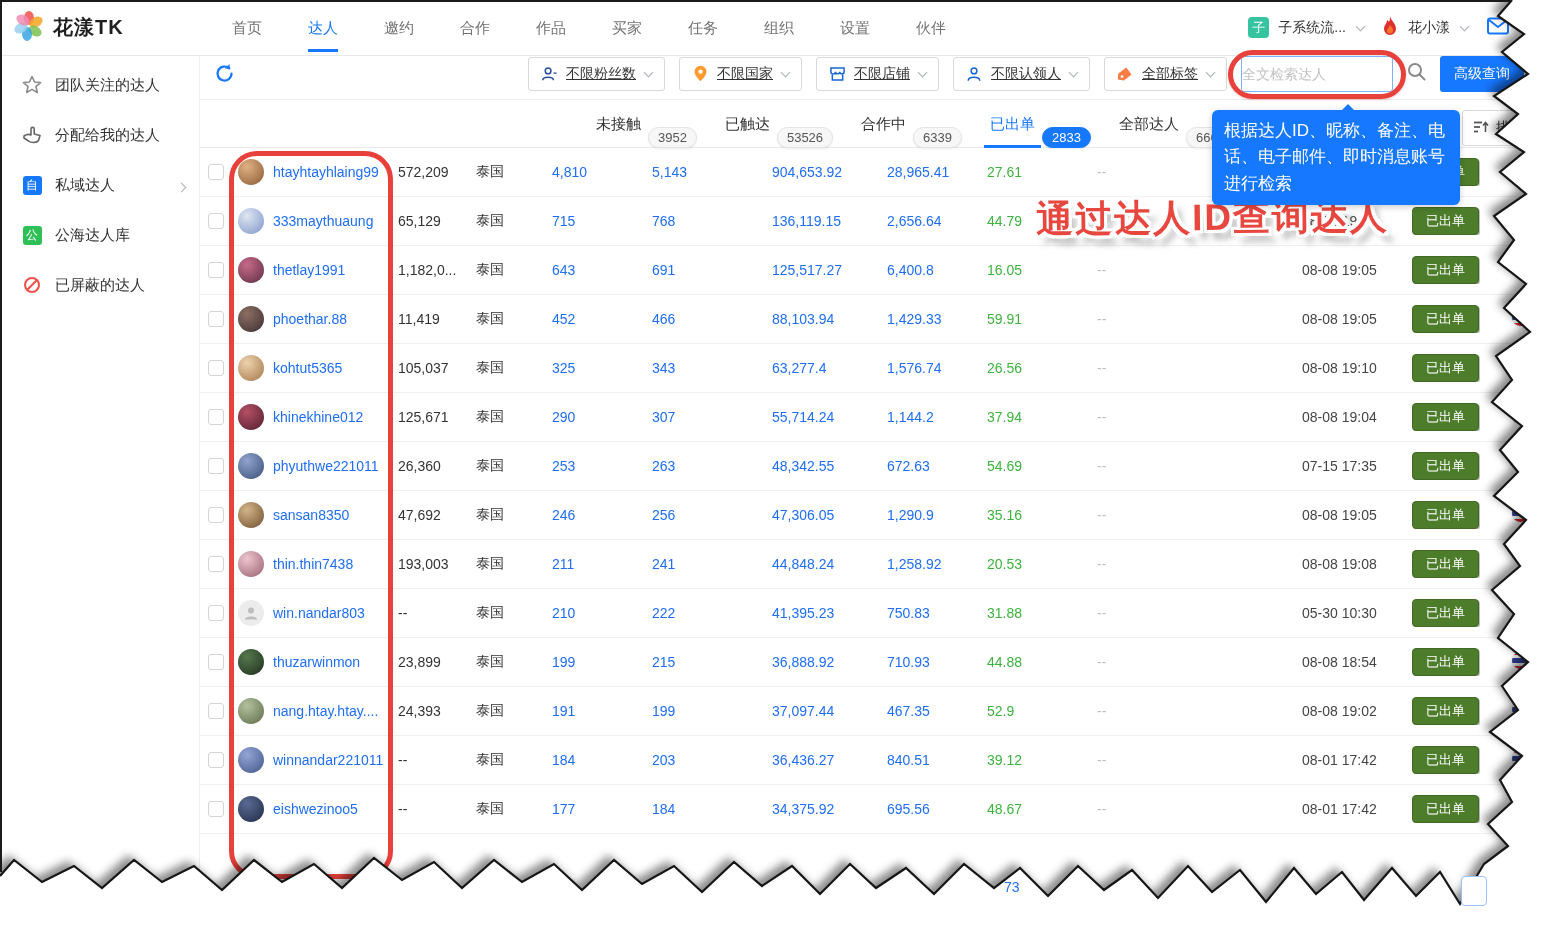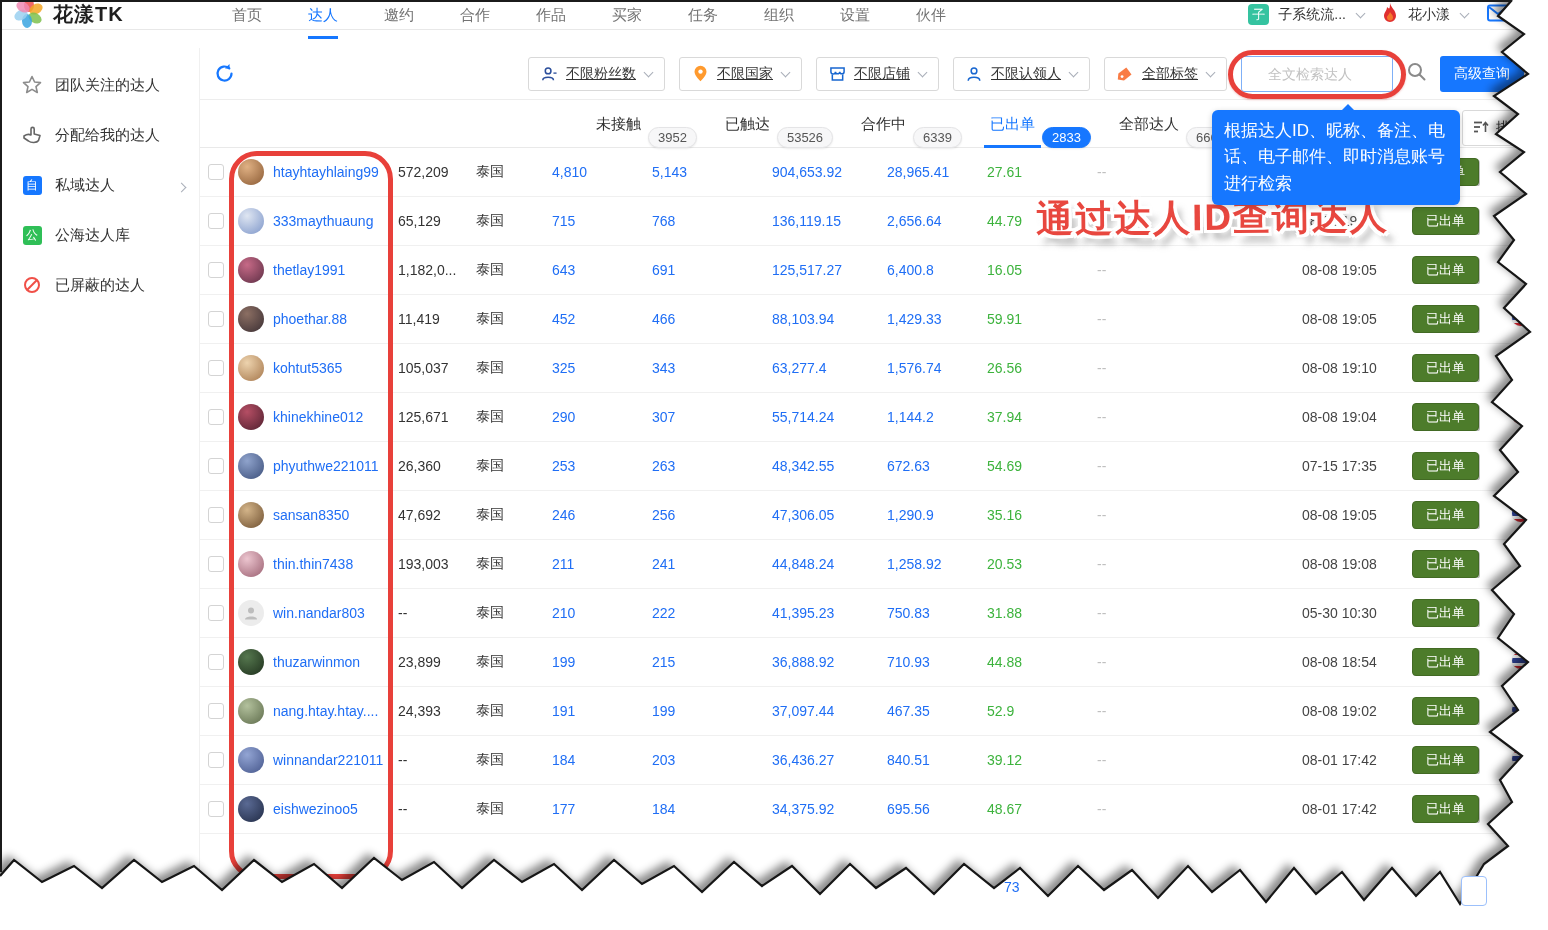--- a/index.html
+++ b/index.html
@@ -6,21 +6,21 @@
   html,body { width:1548px; height:930px; }
   body {
     font-family: "Liberation Sans", "DejaVu Sans", sans-serif;
     background:#fff; position:relative; overflow:hidden; color:#333;
   }
   
   .frame-top{position:absolute;left:0;top:0;width:1512px;height:2px;background:#1b1b1b;z-index:65;}
   .frame-left{position:absolute;left:0;top:0;width:2px;height:872px;background:#1b1b1b;z-index:65;}
 
   
-  .topbar{position:absolute;left:0;top:0;width:1548px;height:30px;background:#fff;
+  .topbar{position:absolute;left:0;top:0;width:1548px;height:56px;background:#fff;
     border-bottom:1px solid #e8e8e8;display:flex;align-items:center;z-index:5;text-align:right;}
   .logo-wrap{display:flex;align-items:center;gap:9px;padding-left:14px;width:190px;}
   .logo-title{font-size:20px;font-weight:bold;color:#1f1f1f;letter-spacing:1px;}
   .nav{display:flex;align-items:center;gap:46px;height:48px;margin-left:42px;}
   .nav-item{font-size:15px;color:#737373;height:48px;line-height:48px;cursor:pointer;white-space:nowrap;}
   .nav-item.active{color:#1677ff;border-bottom:3px solid #1677ff;}
   .top-right{margin-left:auto;display:flex;align-items:center;gap:9px;padding-right:6px;}
   .sub-badge{width:21px;height:21px;border-radius:4px;background:#35c3a0;color:#fff;font-size:13px;
     display:flex;align-items:center;justify-content:center;}
   .acct-name{font-size:14px;color:#333;}
@@ -43,21 +43,21 @@
   .side-arrow{position:absolute;right:14px;}
 
   
   .main{position:absolute;left:200px;top:48px;width:1348px;height:882px;background:#fff;}
 
   .filterbar{position:relative;height:52px;border-bottom:1px solid #ededed;display:flex;align-items:center;}
   .refresh-btn{position:absolute;left:14px;top:15px;cursor:pointer;}
   .filter-right{margin-left:auto;display:flex;align-items:center;gap:14px;padding-right:24px;}
   .chip{height:34px;border:1px solid #d9d9d9;border-radius:3px;background:#fff;display:flex;
     align-items:center;gap:7px;padding:0 10px;font-size:14px;color:#333;cursor:pointer;white-space:nowrap;text-decoration:underline;}
-  .search-input{width:152px;height:36px;border:1px solid #7fb0f7;border-radius:3px;padding:0 26px;
+  .search-input{width:152px;height:36px;border:1px solid #7fb0f7;border-radius:3px;padding:0 0;
     font-size:14px;color:#333;outline:none;font-family:inherit;}
   .search-input::placeholder{color:#c2c2c2;}
   .adv-btn{height:36px;background:#1677ff;color:#fff;border:none;border-radius:3px;font-size:14px;
     padding:0 14px;cursor:pointer;white-space:nowrap;font-family:inherit;}
 
   .tabsrow{position:relative;height:48px;border-bottom:1px solid #e9e9e9;}
   .tabs{position:absolute;left:396px;top:0;height:48px;display:flex;align-items:center;gap:28px;}
   .tab{display:flex;align-items:flex-end;gap:7px;cursor:pointer;height:48px;}
   .tab .tlabel{font-size:15px;color:#333;position:relative;height:48px;line-height:48px;}
   .tab.active .tlabel{color:#1677ff;}

